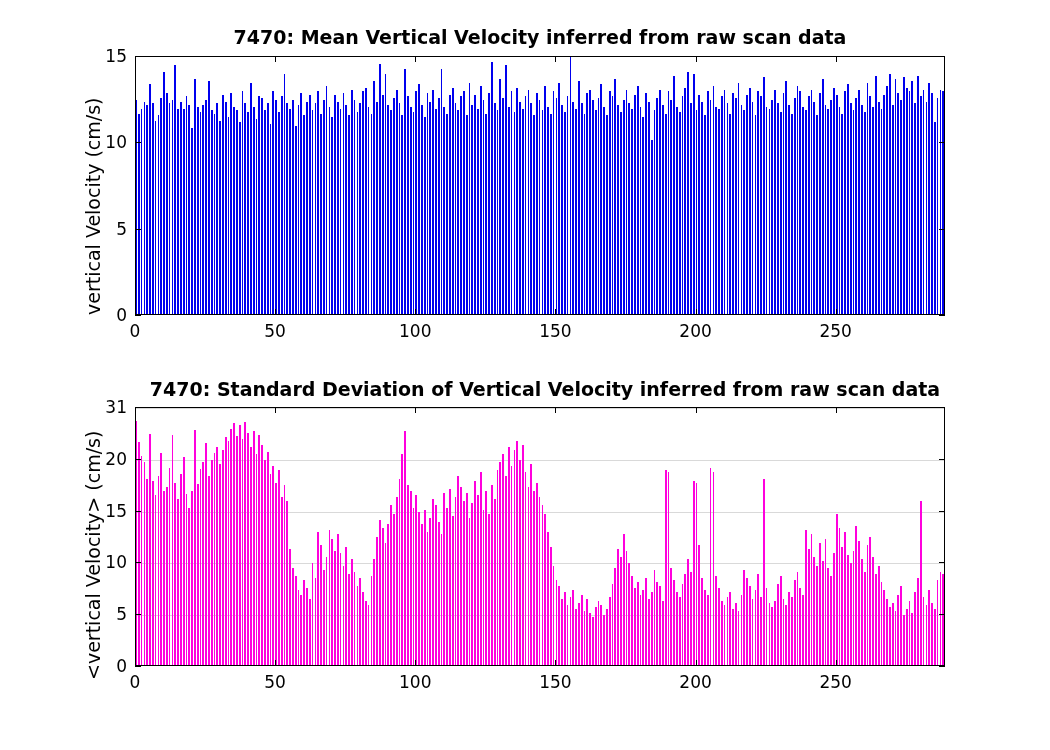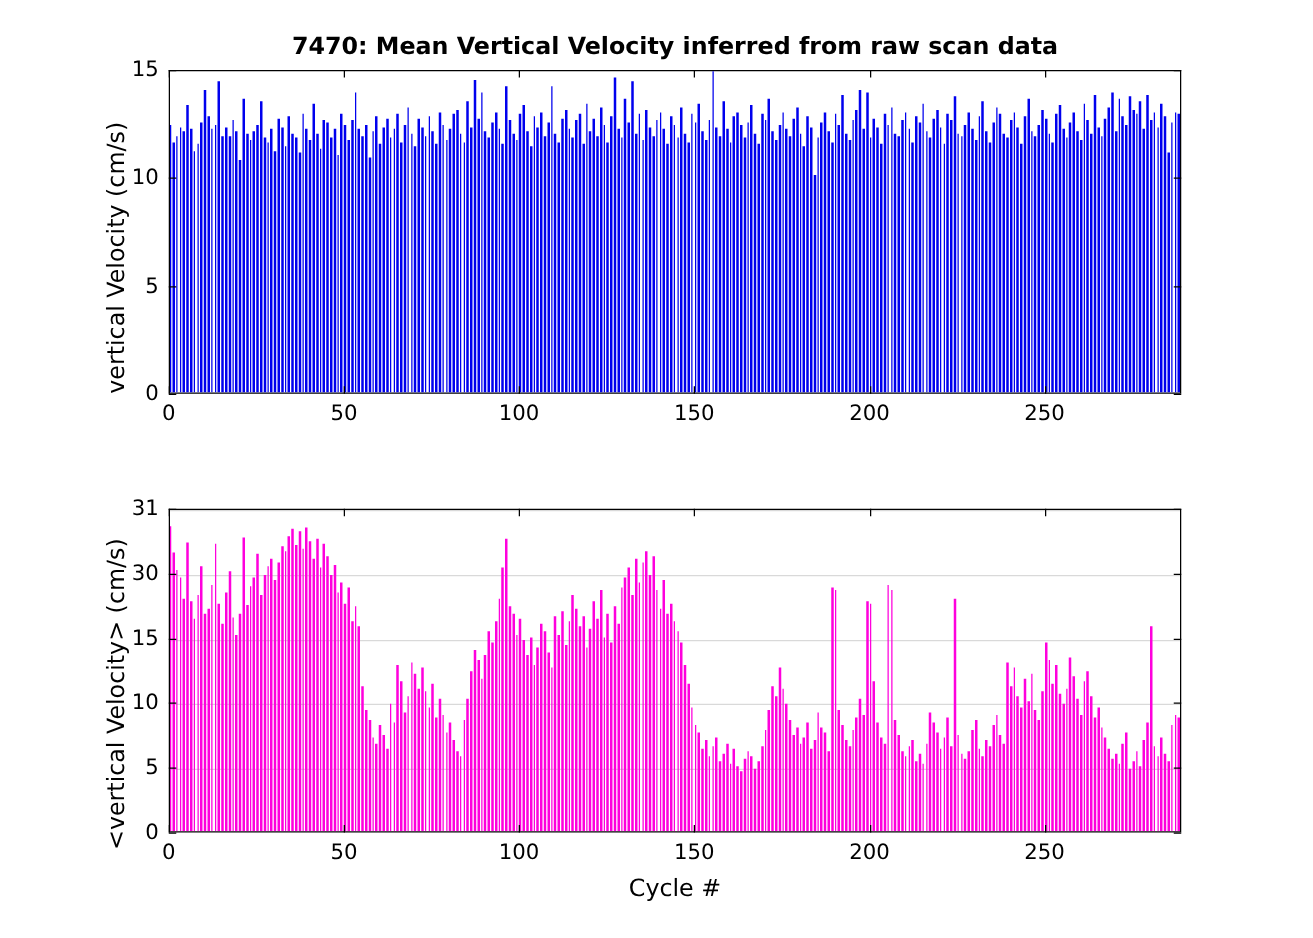--- a/index.html
+++ b/index.html
@@ -365,20 +365,21 @@
       <div class="tick" style="left: 939px; top: 228.667px; width: 6px; height: 1px;"></div>
       <div class="ticklabel yticklabel" style="left: 91px; top: 228.667px; width: 36px;">5</div>
       <div class="tick" style="left: 135px; top: 142.333px; width: 6px; height: 1px;"></div>
       <div class="tick" style="left: 939px; top: 142.333px; width: 6px; height: 1px;"></div>
       <div class="ticklabel yticklabel" style="left: 91px; top: 142.333px; width: 36px;">10</div>
       <div class="tick" style="left: 135px; top: 56px; width: 6px; height: 1px;"></div>
       <div class="tick" style="left: 939px; top: 56px; width: 6px; height: 1px;"></div>
       <div class="ticklabel yticklabel" style="left: 91px; top: 56px; width: 36px;">15</div>
     </div>
 
+  <div class="title" style="left:60px;top:378px;width:970px;">7470: Standard Deviation of Vertical Velocity inferred from raw scan data</div>
 
   <div class="ylabel" style="left:82px;top:680px;">&lt;vertical Velocity&gt; (cm/s)</div>
 
   <div class="axes" id="axes2" style="left:135px;top:407px;width:810px;height:259px;">
     <div class="plotarea">
       <div id="grid2">
           <div class="gridline" style="top: 207.2px;"></div>
           <div class="gridline" style="top: 155.4px;"></div>
           <div class="gridline" style="top: 103.6px;"></div>
           <div class="gridline" style="top: 51.8px;"></div>
@@ -703,21 +704,20 @@
       <div class="tick" style="left: 939px; top: 614.2px; width: 6px; height: 1px;"></div>
       <div class="ticklabel yticklabel" style="left: 91px; top: 614.2px; width: 36px;">5</div>
       <div class="tick" style="left: 135px; top: 562.4px; width: 6px; height: 1px;"></div>
       <div class="tick" style="left: 939px; top: 562.4px; width: 6px; height: 1px;"></div>
       <div class="ticklabel yticklabel" style="left: 91px; top: 562.4px; width: 36px;">10</div>
       <div class="tick" style="left: 135px; top: 510.6px; width: 6px; height: 1px;"></div>
       <div class="tick" style="left: 939px; top: 510.6px; width: 6px; height: 1px;"></div>
       <div class="ticklabel yticklabel" style="left: 91px; top: 510.6px; width: 36px;">15</div>
       <div class="tick" style="left: 135px; top: 458.8px; width: 6px; height: 1px;"></div>
       <div class="tick" style="left: 939px; top: 458.8px; width: 6px; height: 1px;"></div>
-      <div class="ticklabel yticklabel" style="left: 91px; top: 458.8px; width: 36px;">30</div>
+      <div class="ticklabel yticklabel" style="left: 91px; top: 458.8px; width: 36px;">20</div>
       <div class="tick" style="left: 135px; top: 407px; width: 6px; height: 1px;"></div>
       <div class="tick" style="left: 939px; top: 407px; width: 6px; height: 1px;"></div>
       <div class="ticklabel yticklabel" style="left: 91px; top: 407px; width: 36px;">31</div>
     </div>
 
-  <div class="xlabel" style="left:135px;top:700px;width:810px;">Cycle #</div>
 
 </div>
 
 </body></html>

